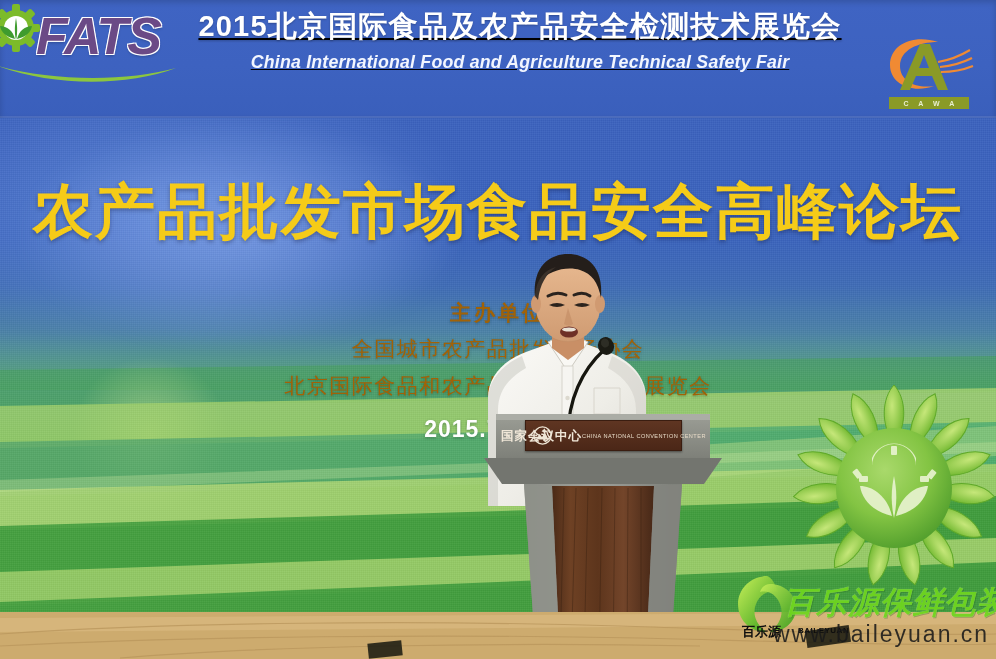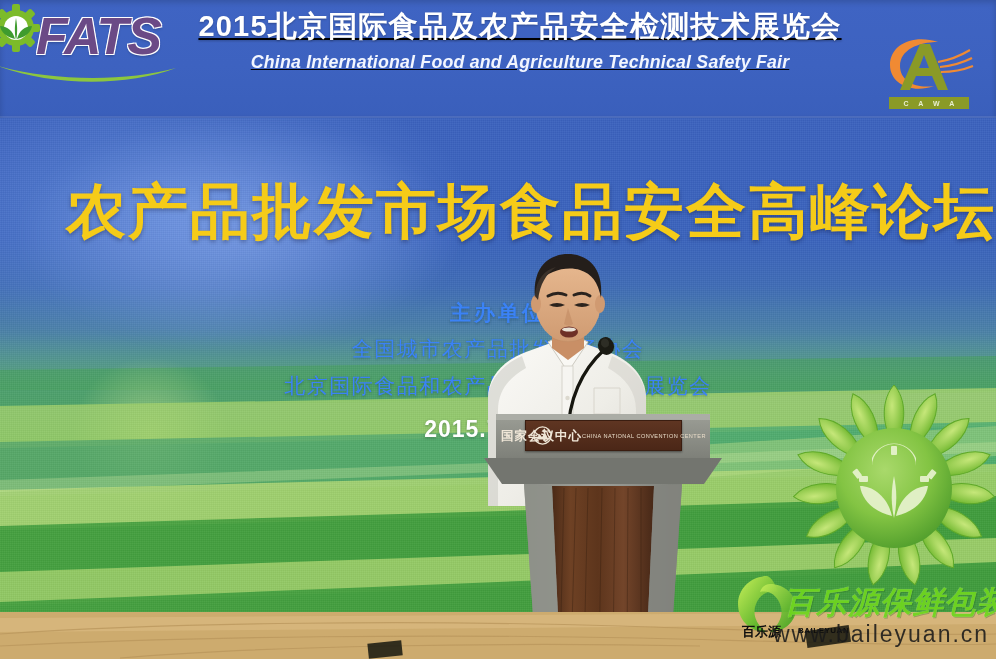--- a/index.html
+++ b/index.html
@@ -161,37 +161,37 @@
     letter-spacing: 4px;
     font-weight: 700;
     padding-left: 4px;
   }
 
   
   .main-title {
     position: absolute;
     left: 0; top: 175px;
     width: 996px;
-    text-align: right;
+    text-align: center;
     font-size: 60px;
     font-weight: 700;
     color: #f5cb18;
     letter-spacing: 2px;
     line-height: 74px;
     white-space: nowrap;
     text-shadow: 0 2px 4px rgba(0,0,40,0.30);
   }
 
   
   .sponsors {
     position: absolute;
     left: 0; top: 296px;
     width: 996px;
     text-align: center;
-    color: #3b82f6;
+    color: #a16207;
   }
   .sp-line {
     white-space: nowrap;
     text-shadow: 0 1px 3px rgba(0,40,40,0.35);
   }
   .sp-host {
     font-size: 21px;
     font-weight: 700;
     letter-spacing: 3px;
     line-height: 34px;

